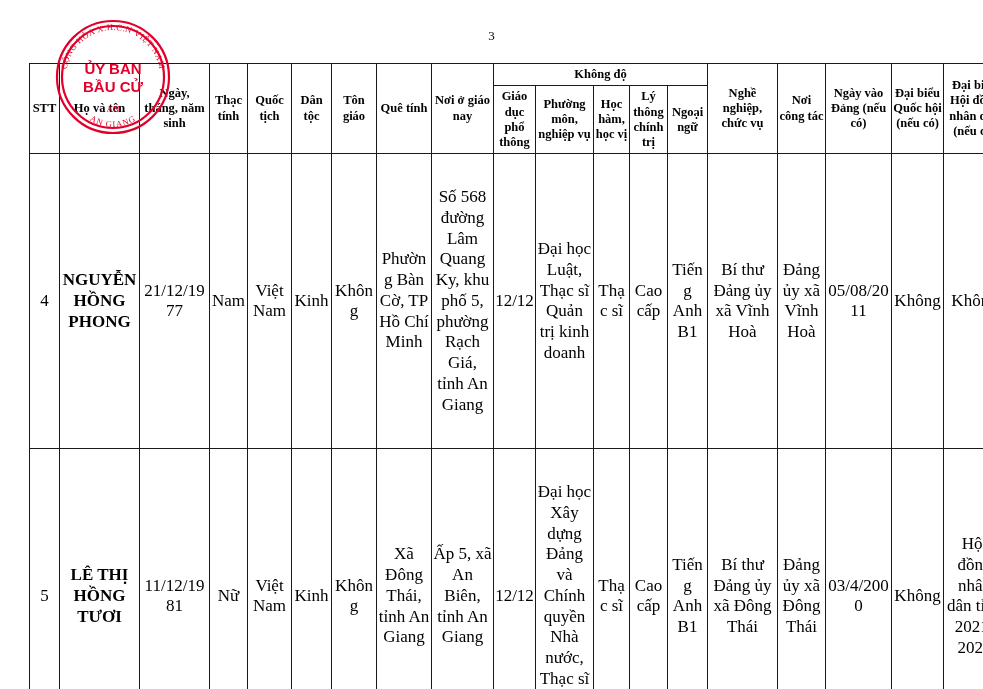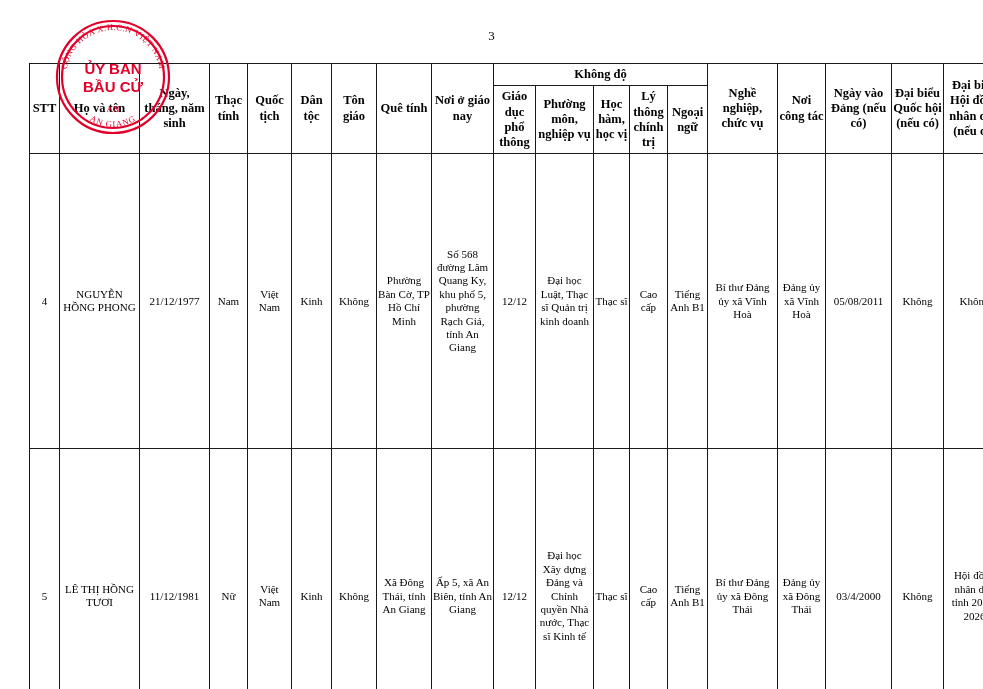--- a/index.html
+++ b/index.html
@@ -51,39 +51,40 @@
     top: 63px;
     border-collapse: collapse;
     table-layout: fixed;
     width: 935px;
   }
   table.doc-table td,
   table.doc-table th {
     border: 1px solid #1a1a1a;
     text-align: center;
     vertical-align: middle;
-    font-size: 11px;
+    font-size: 17px;
     line-height: 1.22;
     padding: 2px 1px;
     font-family: "Liberation Serif", serif;
     word-wrap: break-word;
     overflow-wrap: break-word;
   }
   table.doc-table th {
     font-weight: bold;
     font-size: 12.5px;
     padding: 3px 1px;
   }
   .th-group {
     font-weight: bold;
   }
   td.name-cell {
     text-align: left;
     padding-left: 8px;
     font-size: 13px;
+    font-weight: bold;
   }
   td.stt-cell {
     font-size: 13px;
   }
   tr.data-row td {
     height: 290px;
   }
 </style>
 </head>
 <body>

